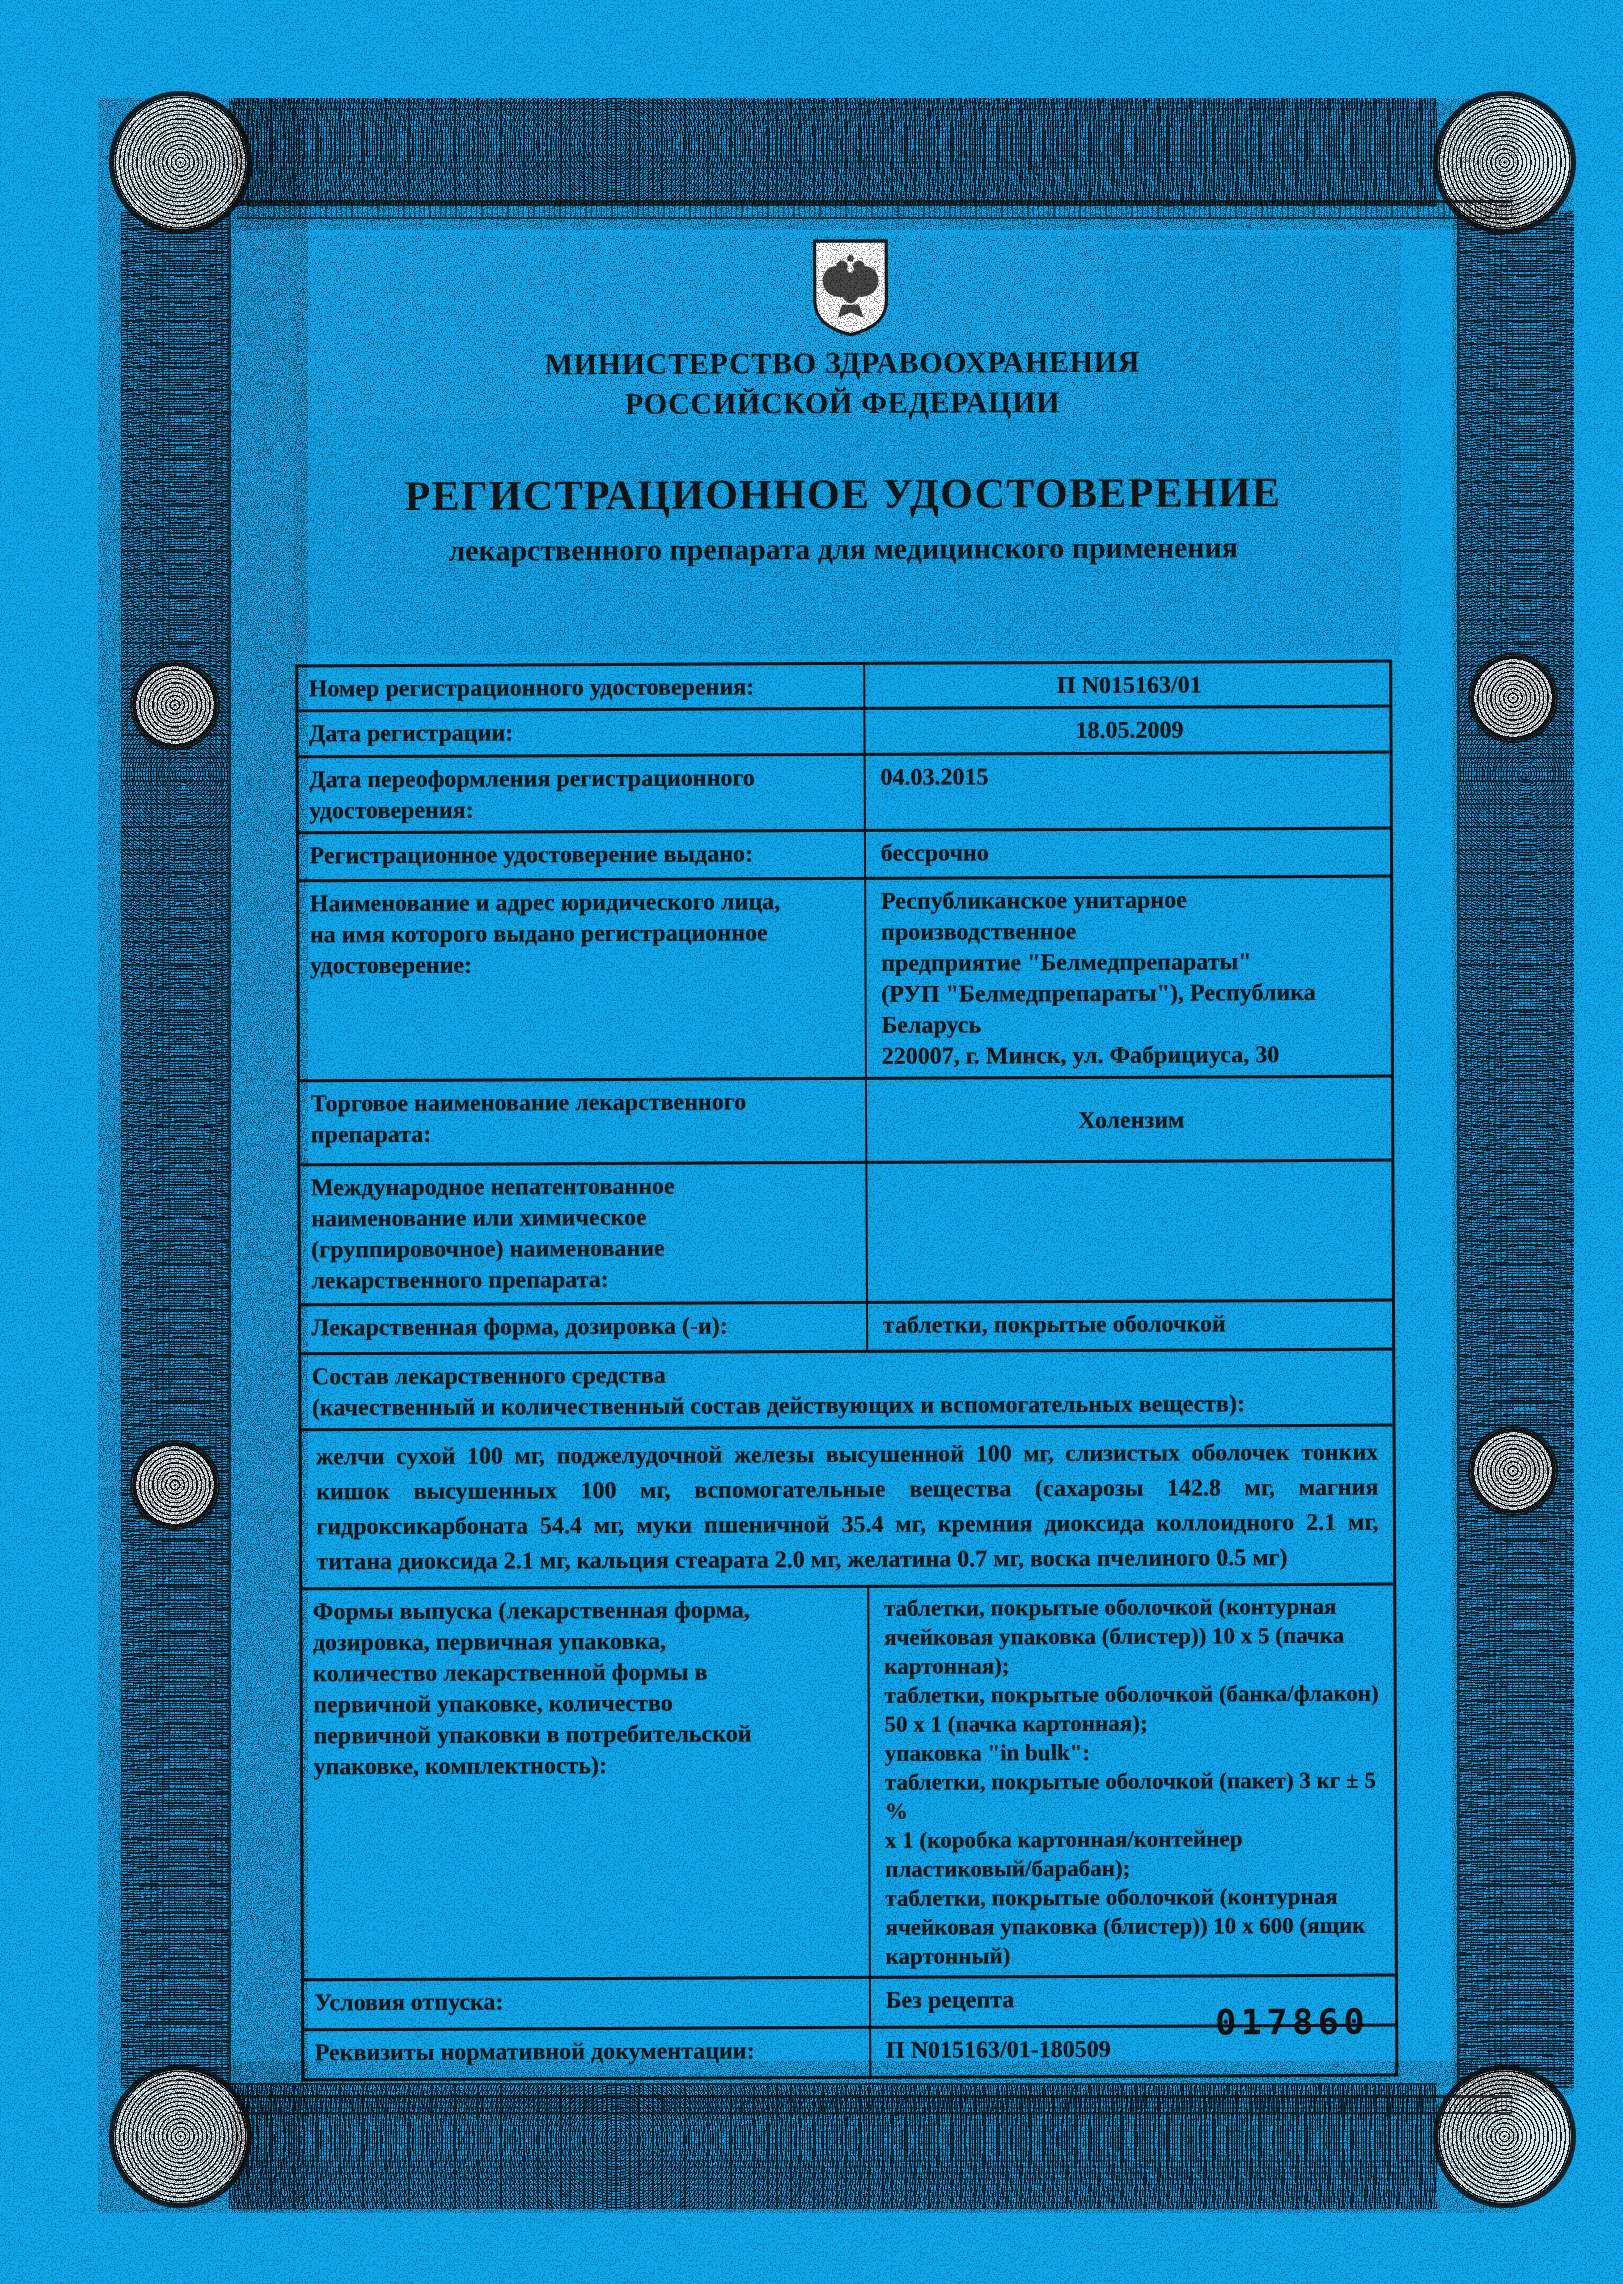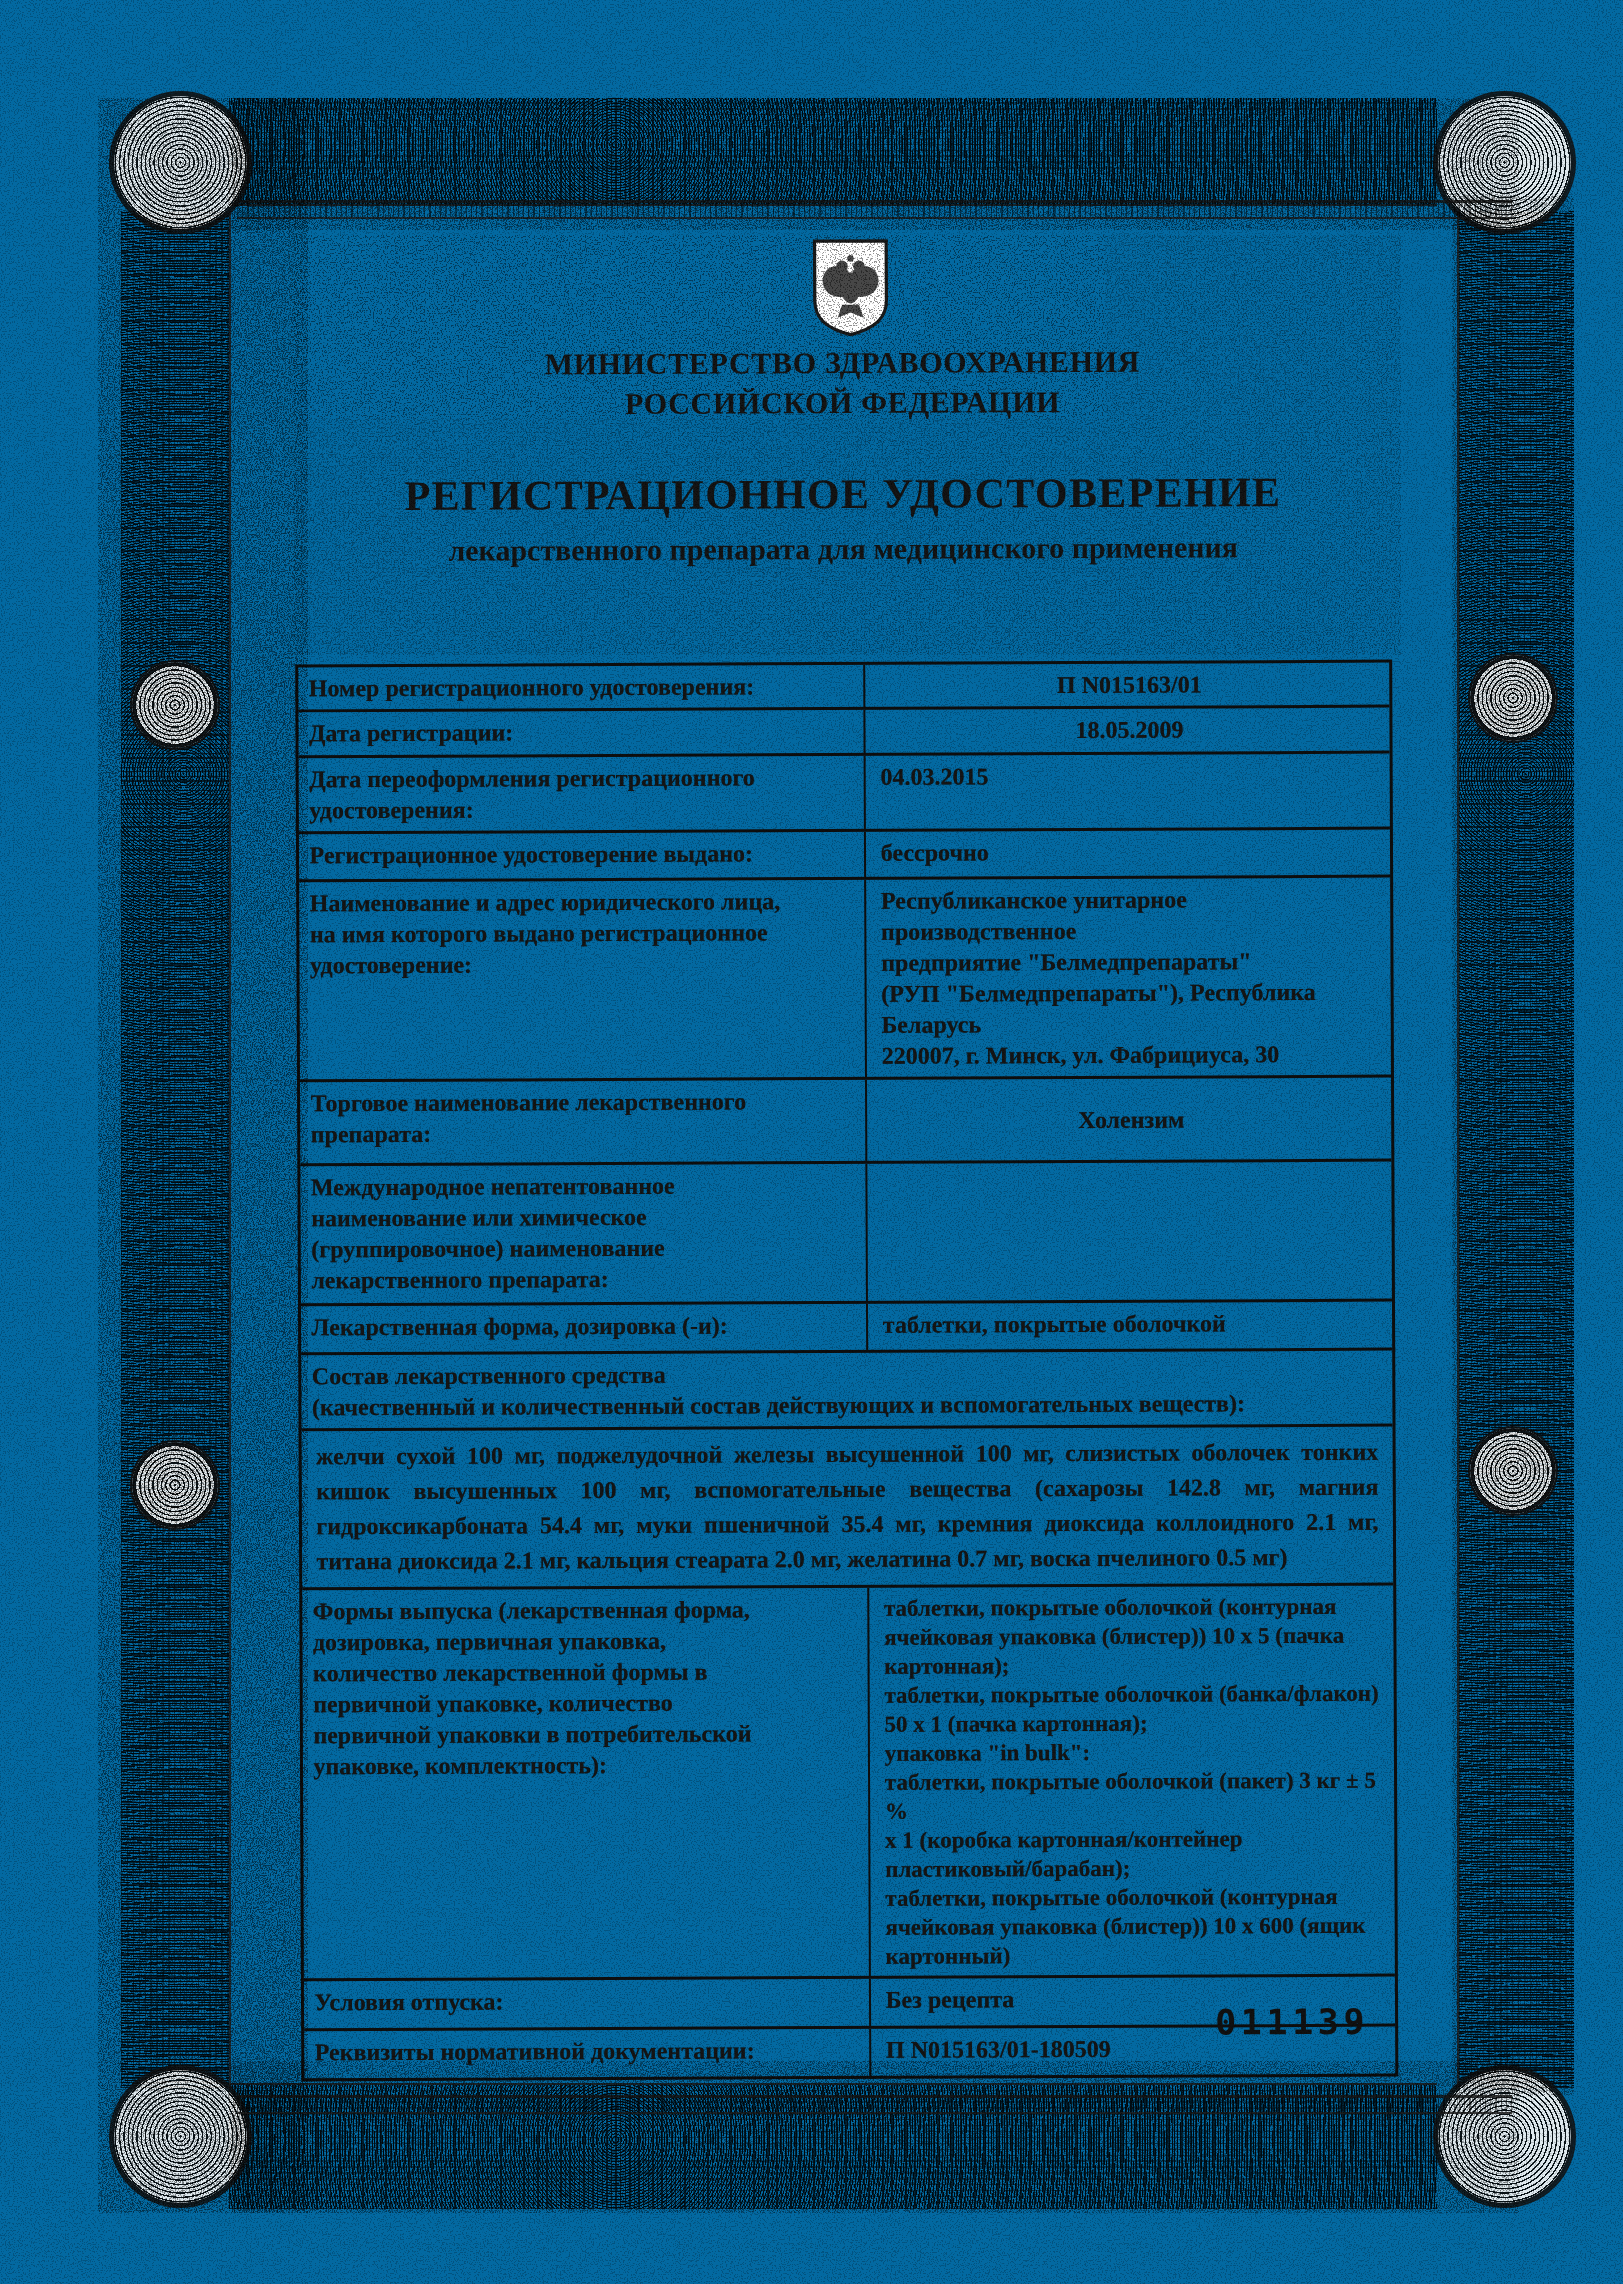--- a/index.html
+++ b/index.html
@@ -3,21 +3,21 @@
 <meta charset="utf-8">
 <style>
   html, body {
     margin: 0; padding: 0;
     width: 1623px; height: 2284px;
     background: #ffffff;
     font-family: "Liberation Serif", serif;
     color: #151515;
     overflow: hidden;
   }
-  .page { position: absolute; inset: 0; width: 1623px; height: 2284px; background: #0369a1; }
+  .page { position: absolute; inset: 0; width: 1623px; height: 2284px; background: #0ea5e9; }
 
   
   .band { position: absolute; opacity: .88; }
   .band.top, .band.bottom {
     background:
       repeating-radial-gradient(circle at 32% 44%, #000 0 0.9px, transparent 0.9px 2.7px),
       repeating-linear-gradient(90deg, rgba(0,0,0,.75) 0 1.3px, transparent 1.3px 4.6px),
       repeating-linear-gradient(0deg, rgba(0,0,0,.4) 0 1.3px, transparent 1.3px 5.9px);
   }
   .band.left, .band.right {
@@ -230,21 +230,21 @@
         <div class="cell cell-r">Без рецепта</div>
       </div>
 
       <div class="row" style="min-height:47px">
         <div class="cell cell-l">Реквизиты нормативной документации:</div>
         <div class="cell cell-r">П N015163/01-180509</div>
       </div>
 
     </div>
 
-    <div class="serial">011139</div>
+    <div class="serial">017860</div>
   </div>
 
   <svg class="noise" width="1623" height="2284" viewBox="0 0 2480 3489">
     <defs>
       <filter id="fSparse" x="0%" y="0%" width="100%" height="100%">
         <feTurbulence type="fractalNoise" baseFrequency="0.5" numOctaves="2" seed="11" stitchTiles="stitch"></feTurbulence>
         <feColorMatrix type="matrix" values="0 0 0 0 0  0 0 0 0 0  0 0 0 0 0  0 0 0 22 -12.6"></feColorMatrix>
       </filter>
       <filter id="fDense" x="0%" y="0%" width="100%" height="100%">
         <feTurbulence type="fractalNoise" baseFrequency="0.55" numOctaves="2" seed="4" stitchTiles="stitch"></feTurbulence>

